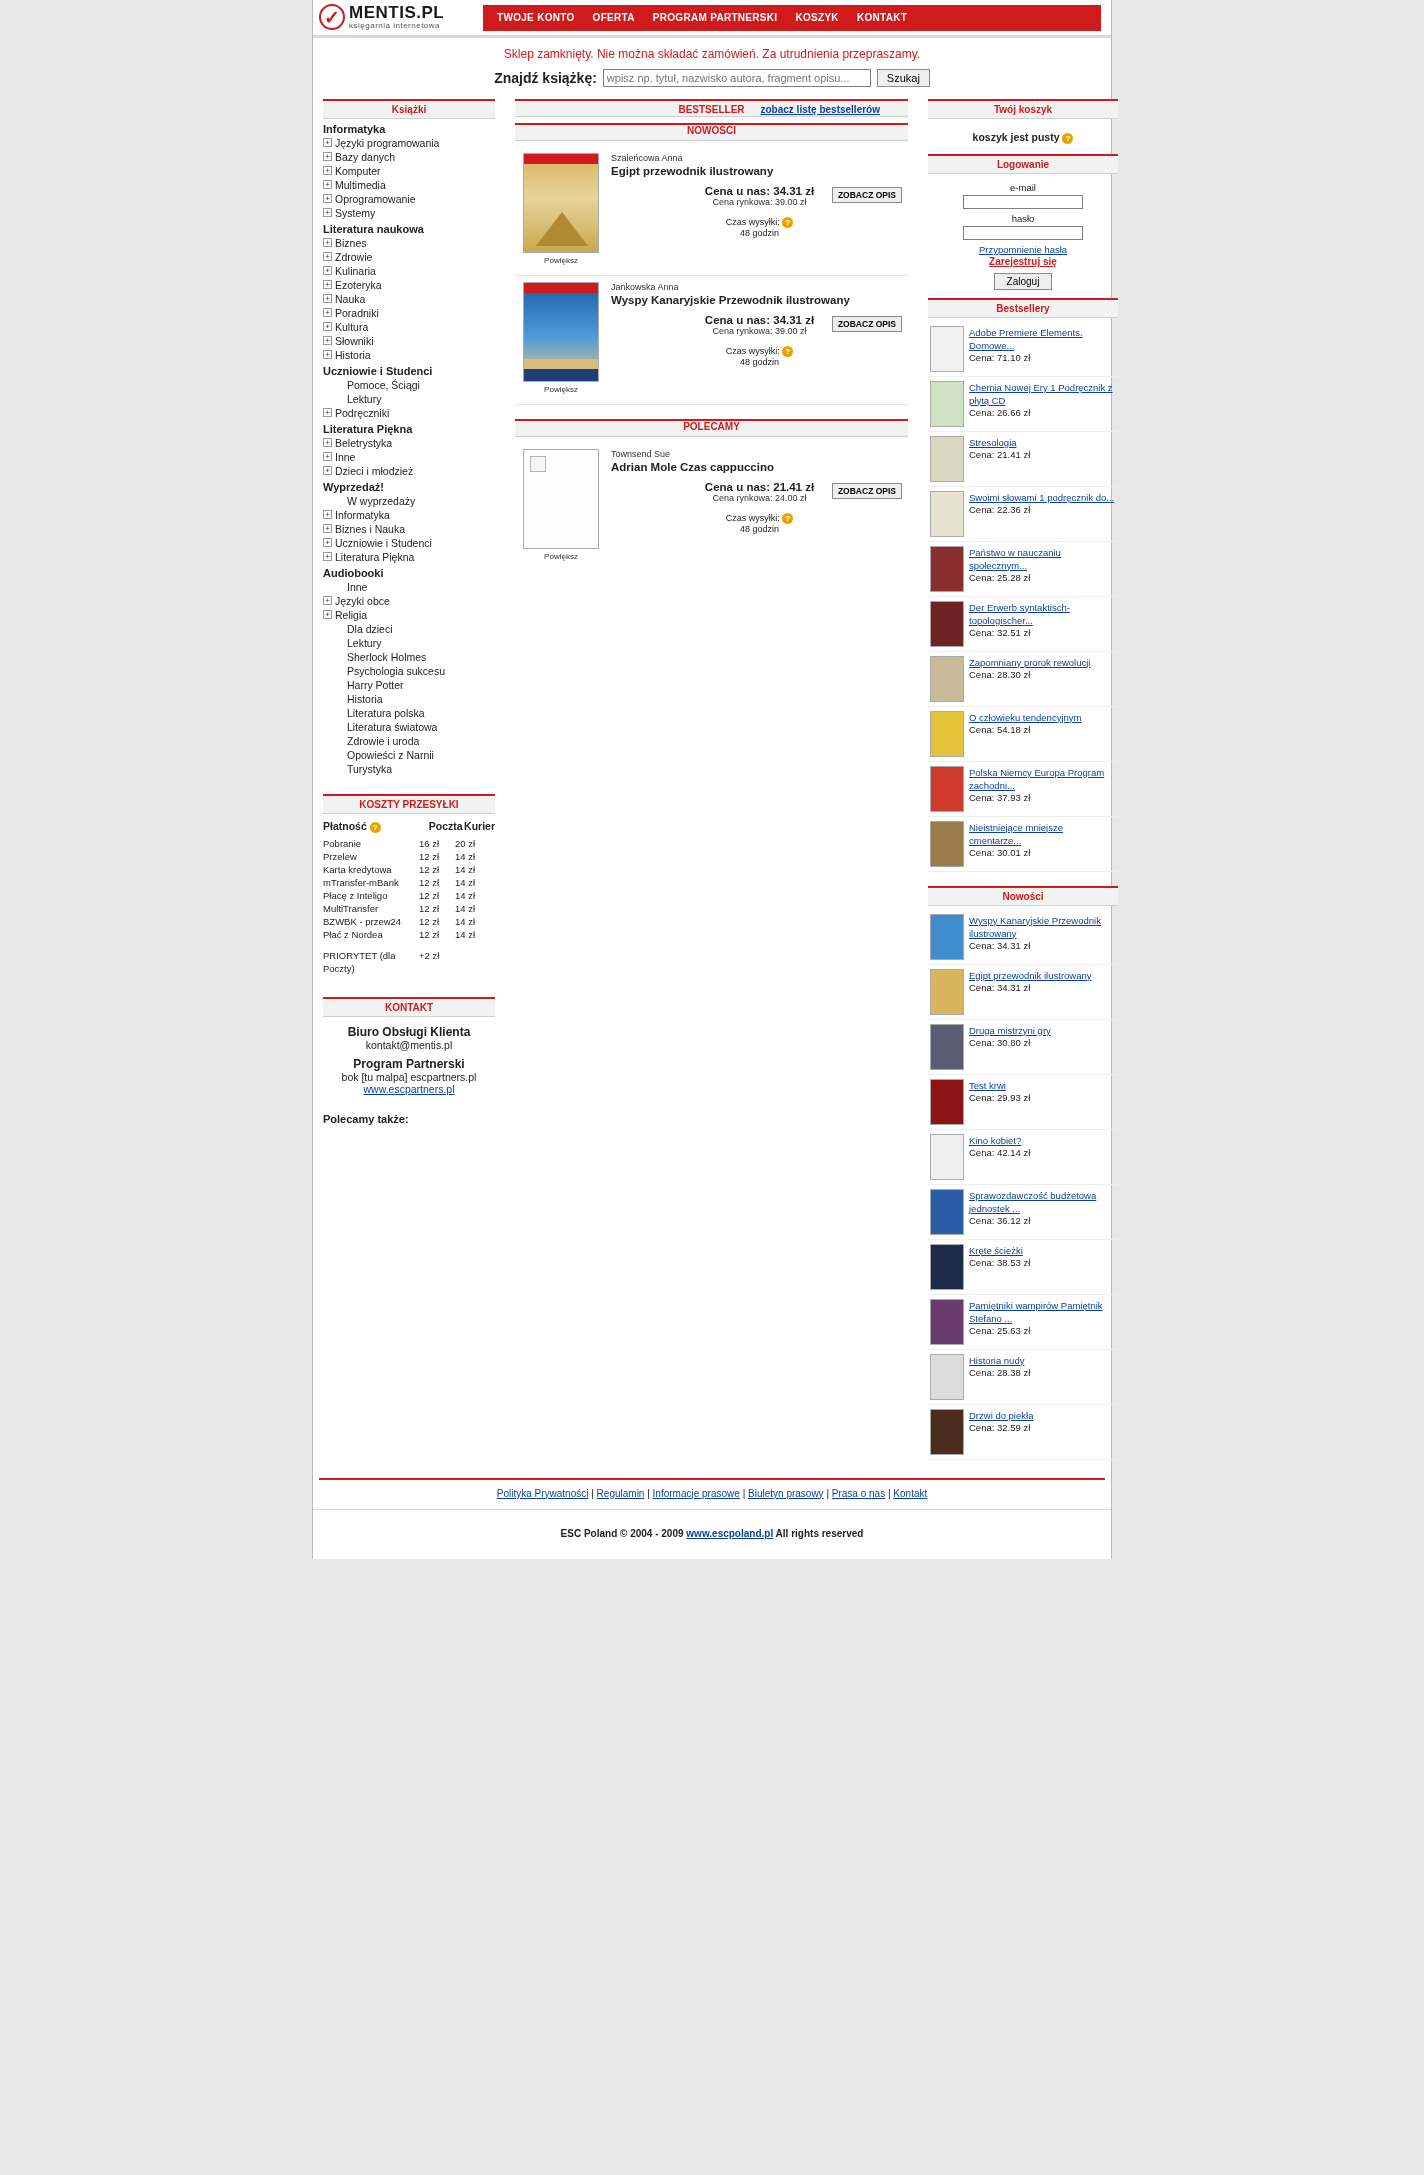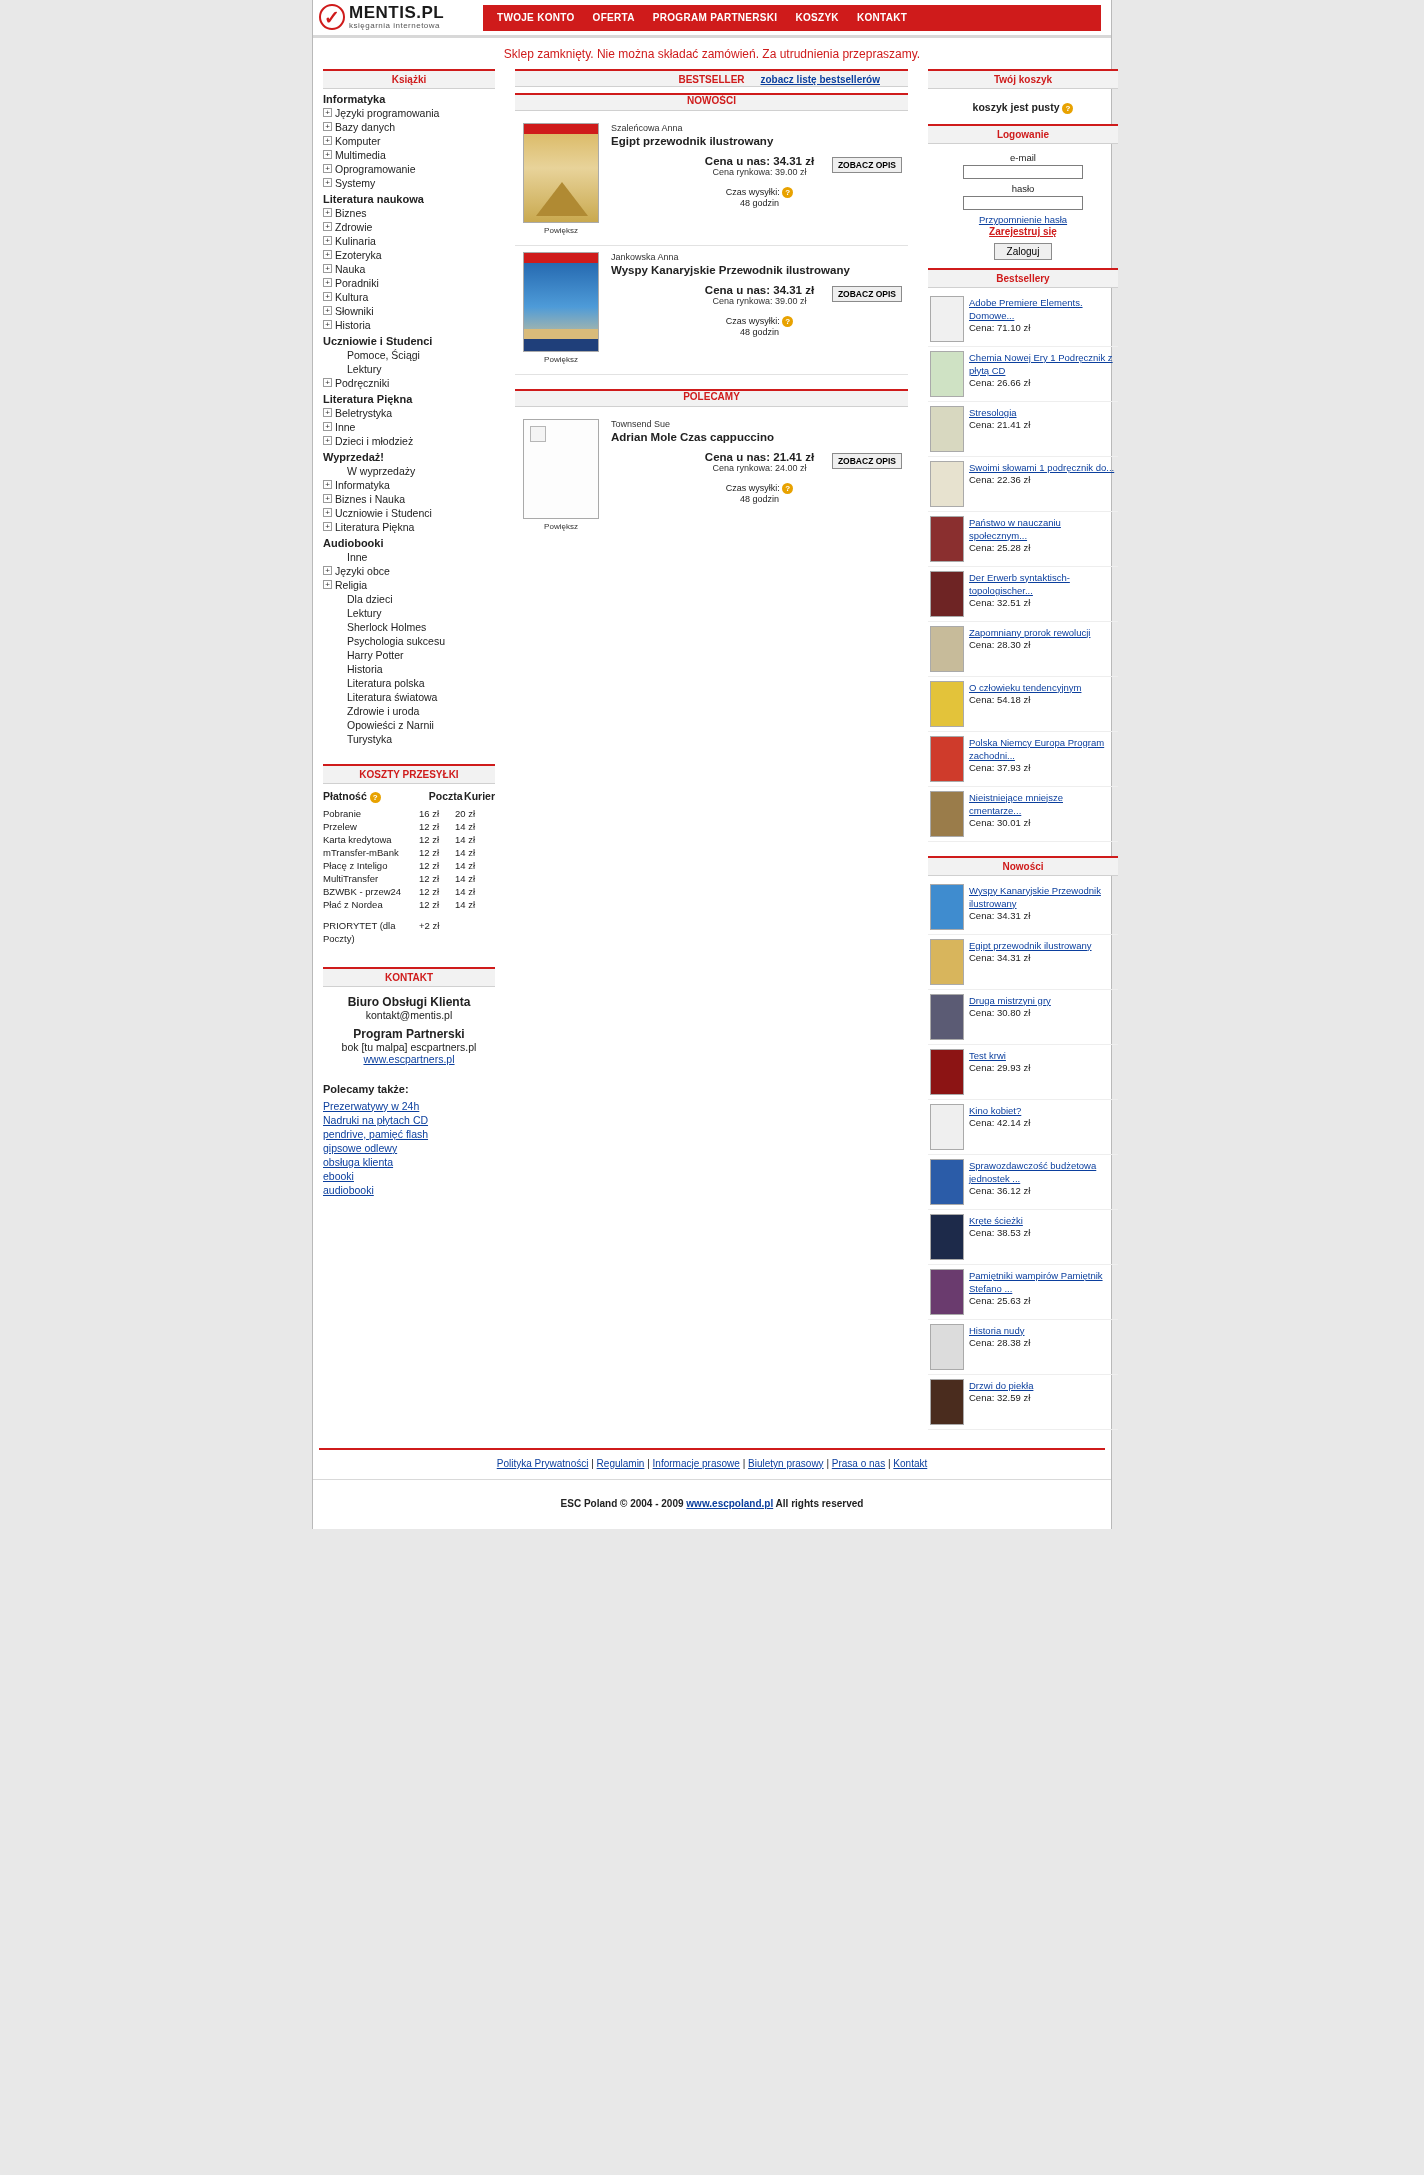--- a/index.html
+++ b/index.html
@@ -301,20 +301,25 @@
         <a href="#">TWOJE KONTO</a>
         <a href="#">OFERTA</a>
         <a href="#">PROGRAM PARTNERSKI</a>
         <a href="#">KOSZYK</a>
         <a href="#">KONTAKT</a>
       </div>
     </div>
 
     <div class="notice">Sklep zamknięty. Nie można składać zamówień. Za utrudnienia przepraszamy.</div>
 
+    <div class="searchbar">
+      <span class="lbl">Znajdź książkę:</span>
+      <input type="text" placeholder="wpisz np. tytuł, nazwisko autora, fragment opisu..." style="">
+      <button>Szukaj</button>
+    </div>
 
     <div class="cols">
 
       <div class="col-left">
         <div class="boxhead">Książki</div>
 
         <div class="cat-group">Informatyka</div>
         <div class="cat-item"><span class="plus">+</span><span>Języki programowania</span></div>
         <div class="cat-item"><span class="plus">+</span><span>Bazy danych</span></div>
         <div class="cat-item"><span class="plus">+</span><span>Komputer</span></div>
@@ -421,29 +426,20 @@
         <div class="boxhead" style="margin-top:22px">KONTAKT</div>
         <div class="contact-block">
           <div class="t">Biuro Obsługi Klienta</div>
           <div>kontakt@mentis.pl</div>
           <div class="t">Program Partnerski</div>
           <div>bok [tu malpa] escpartners.pl</div>
           <a href="#">www.escpartners.pl</a>
         </div>
 
         <div class="reco-title">Polecamy także:</div>
-        <div class="reco-list">
-          <a href="#">Prezerwatywy w 24h</a>
-          <a href="#">Nadruki na płytach CD</a>
-          <a href="#">pendrive, pamięć flash</a>
-          <a href="#">gipsowe odlewy</a>
-          <a href="#">obsługa klienta</a>
-          <a href="#">ebooki</a>
-          <a href="#">audiobooki</a>
-        </div>
       </div>
 
       <div class="col-mid">
 
         <div class="strip">
           <div class="lab">BESTSELLER</div>
           <a class="lnk" href="#">zobacz listę bestsellerów</a>
         </div>
 
         <div class="strip center-only">

